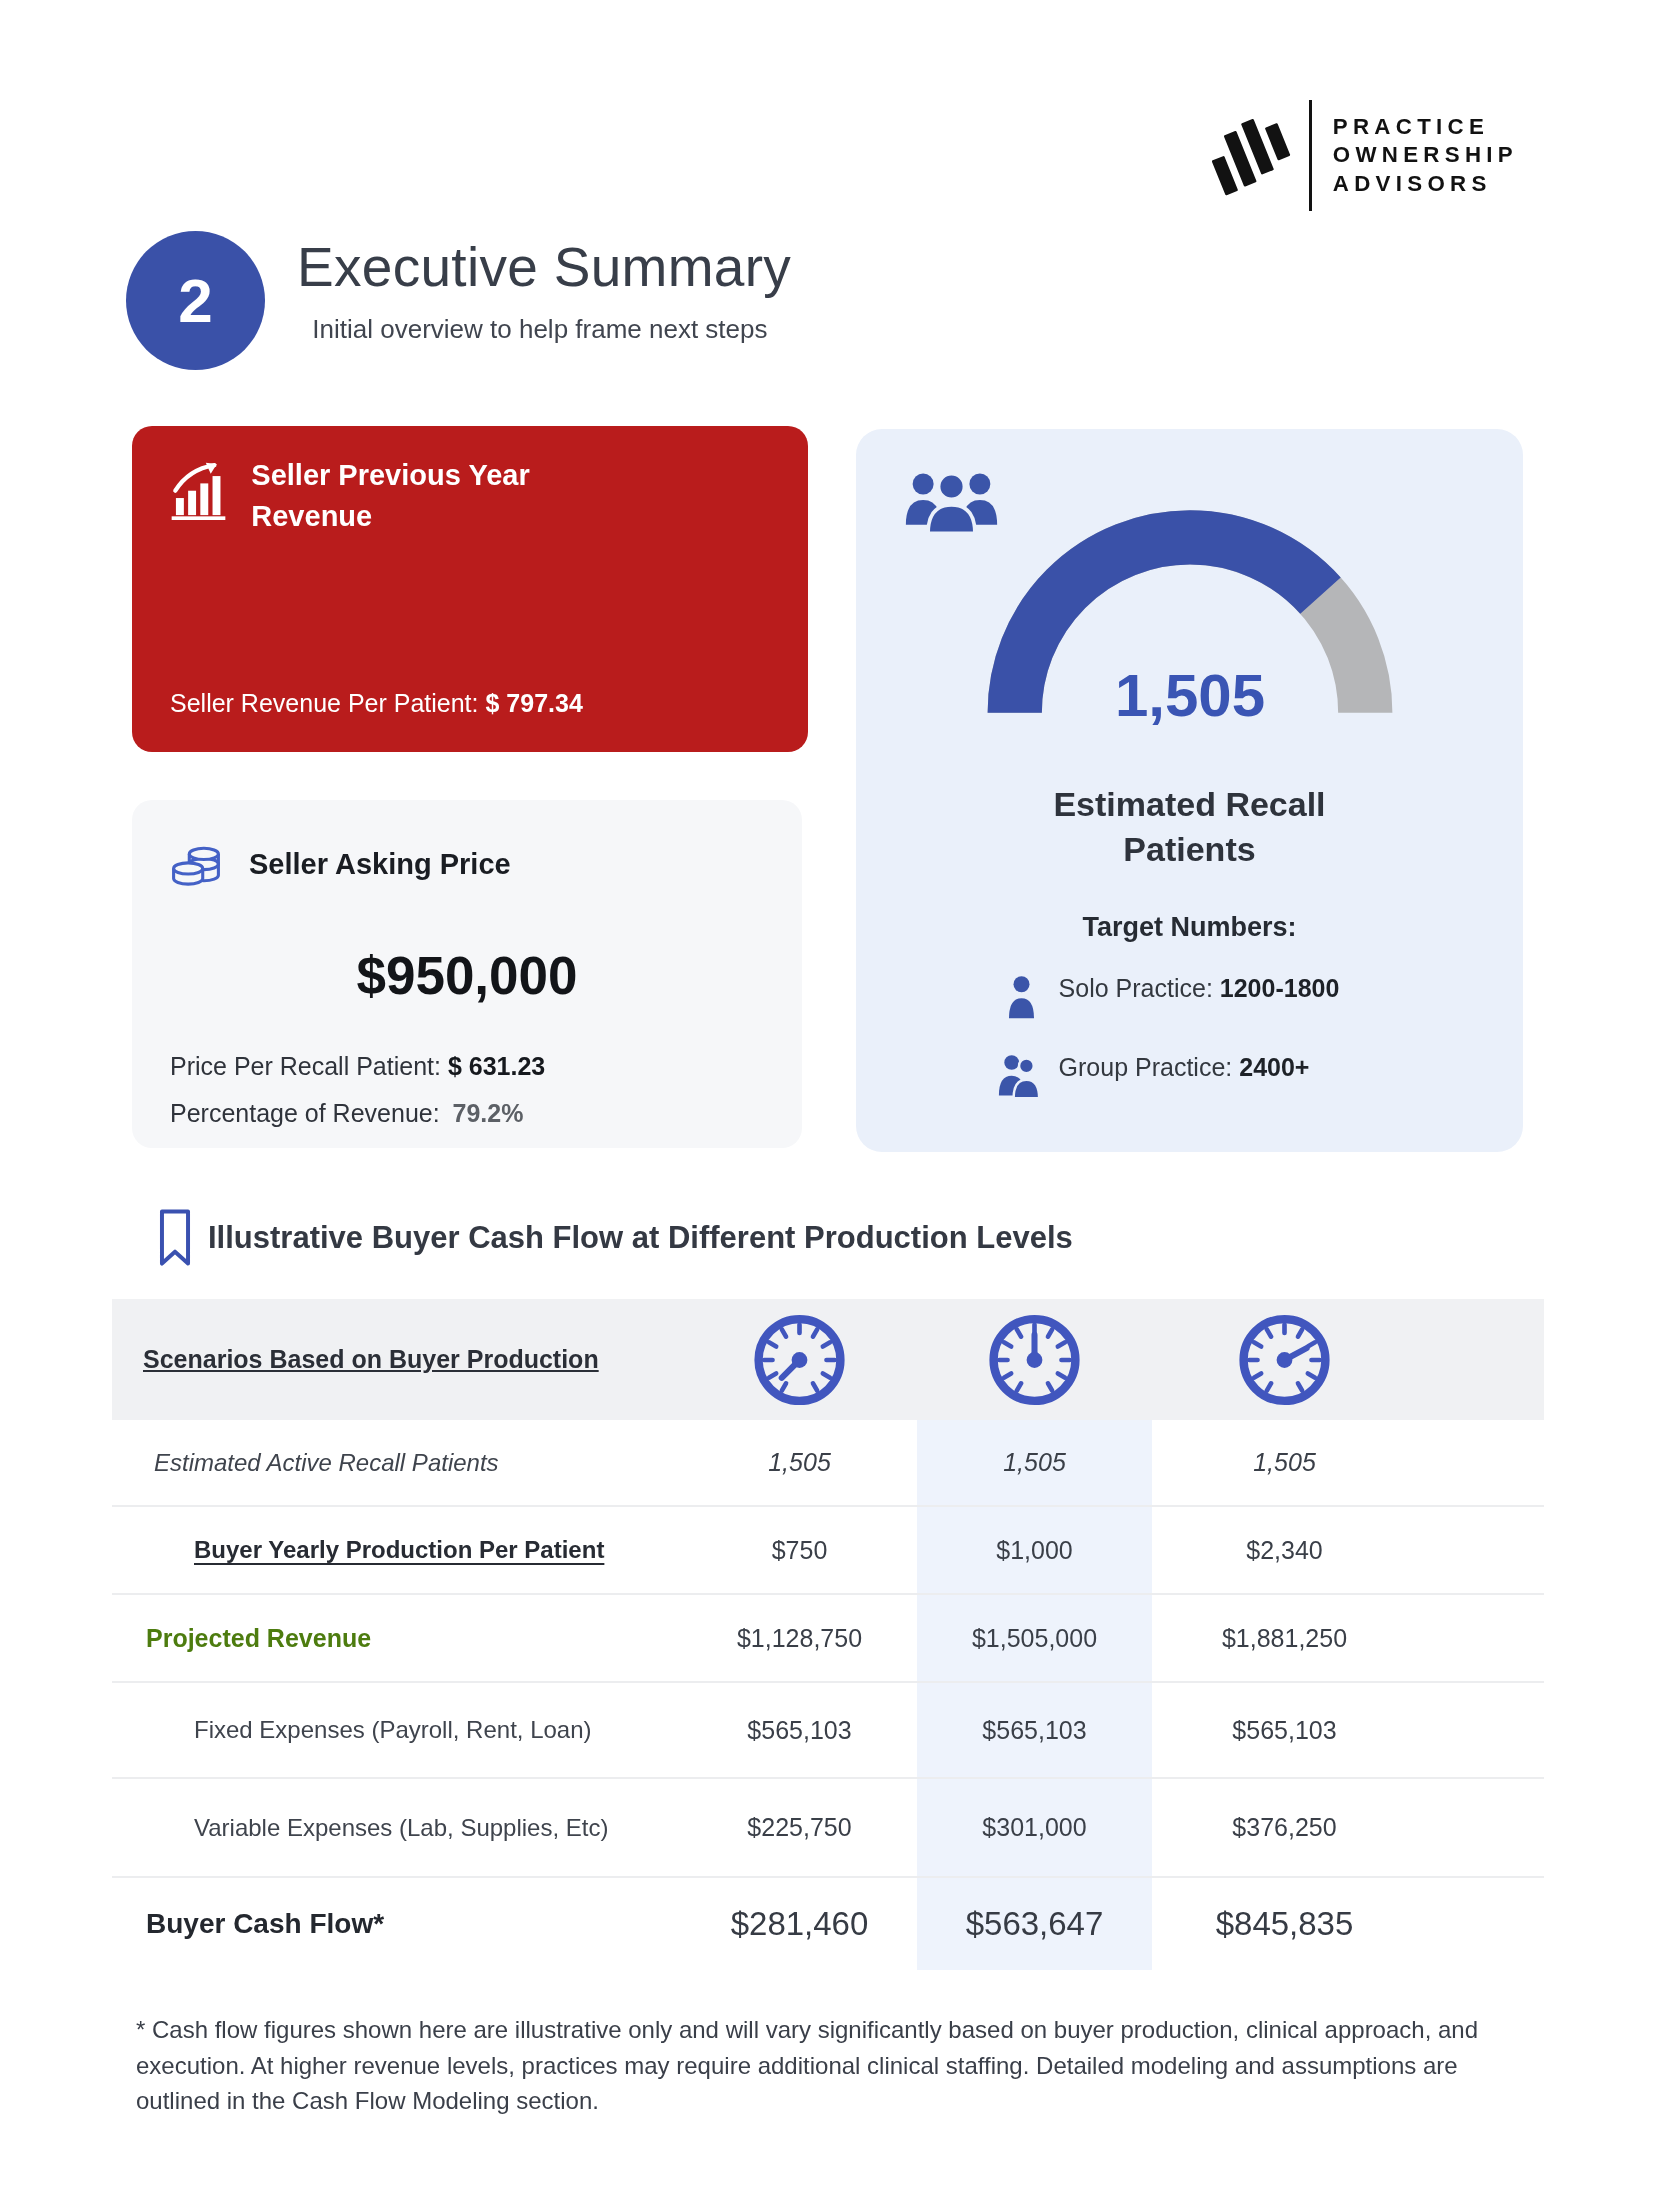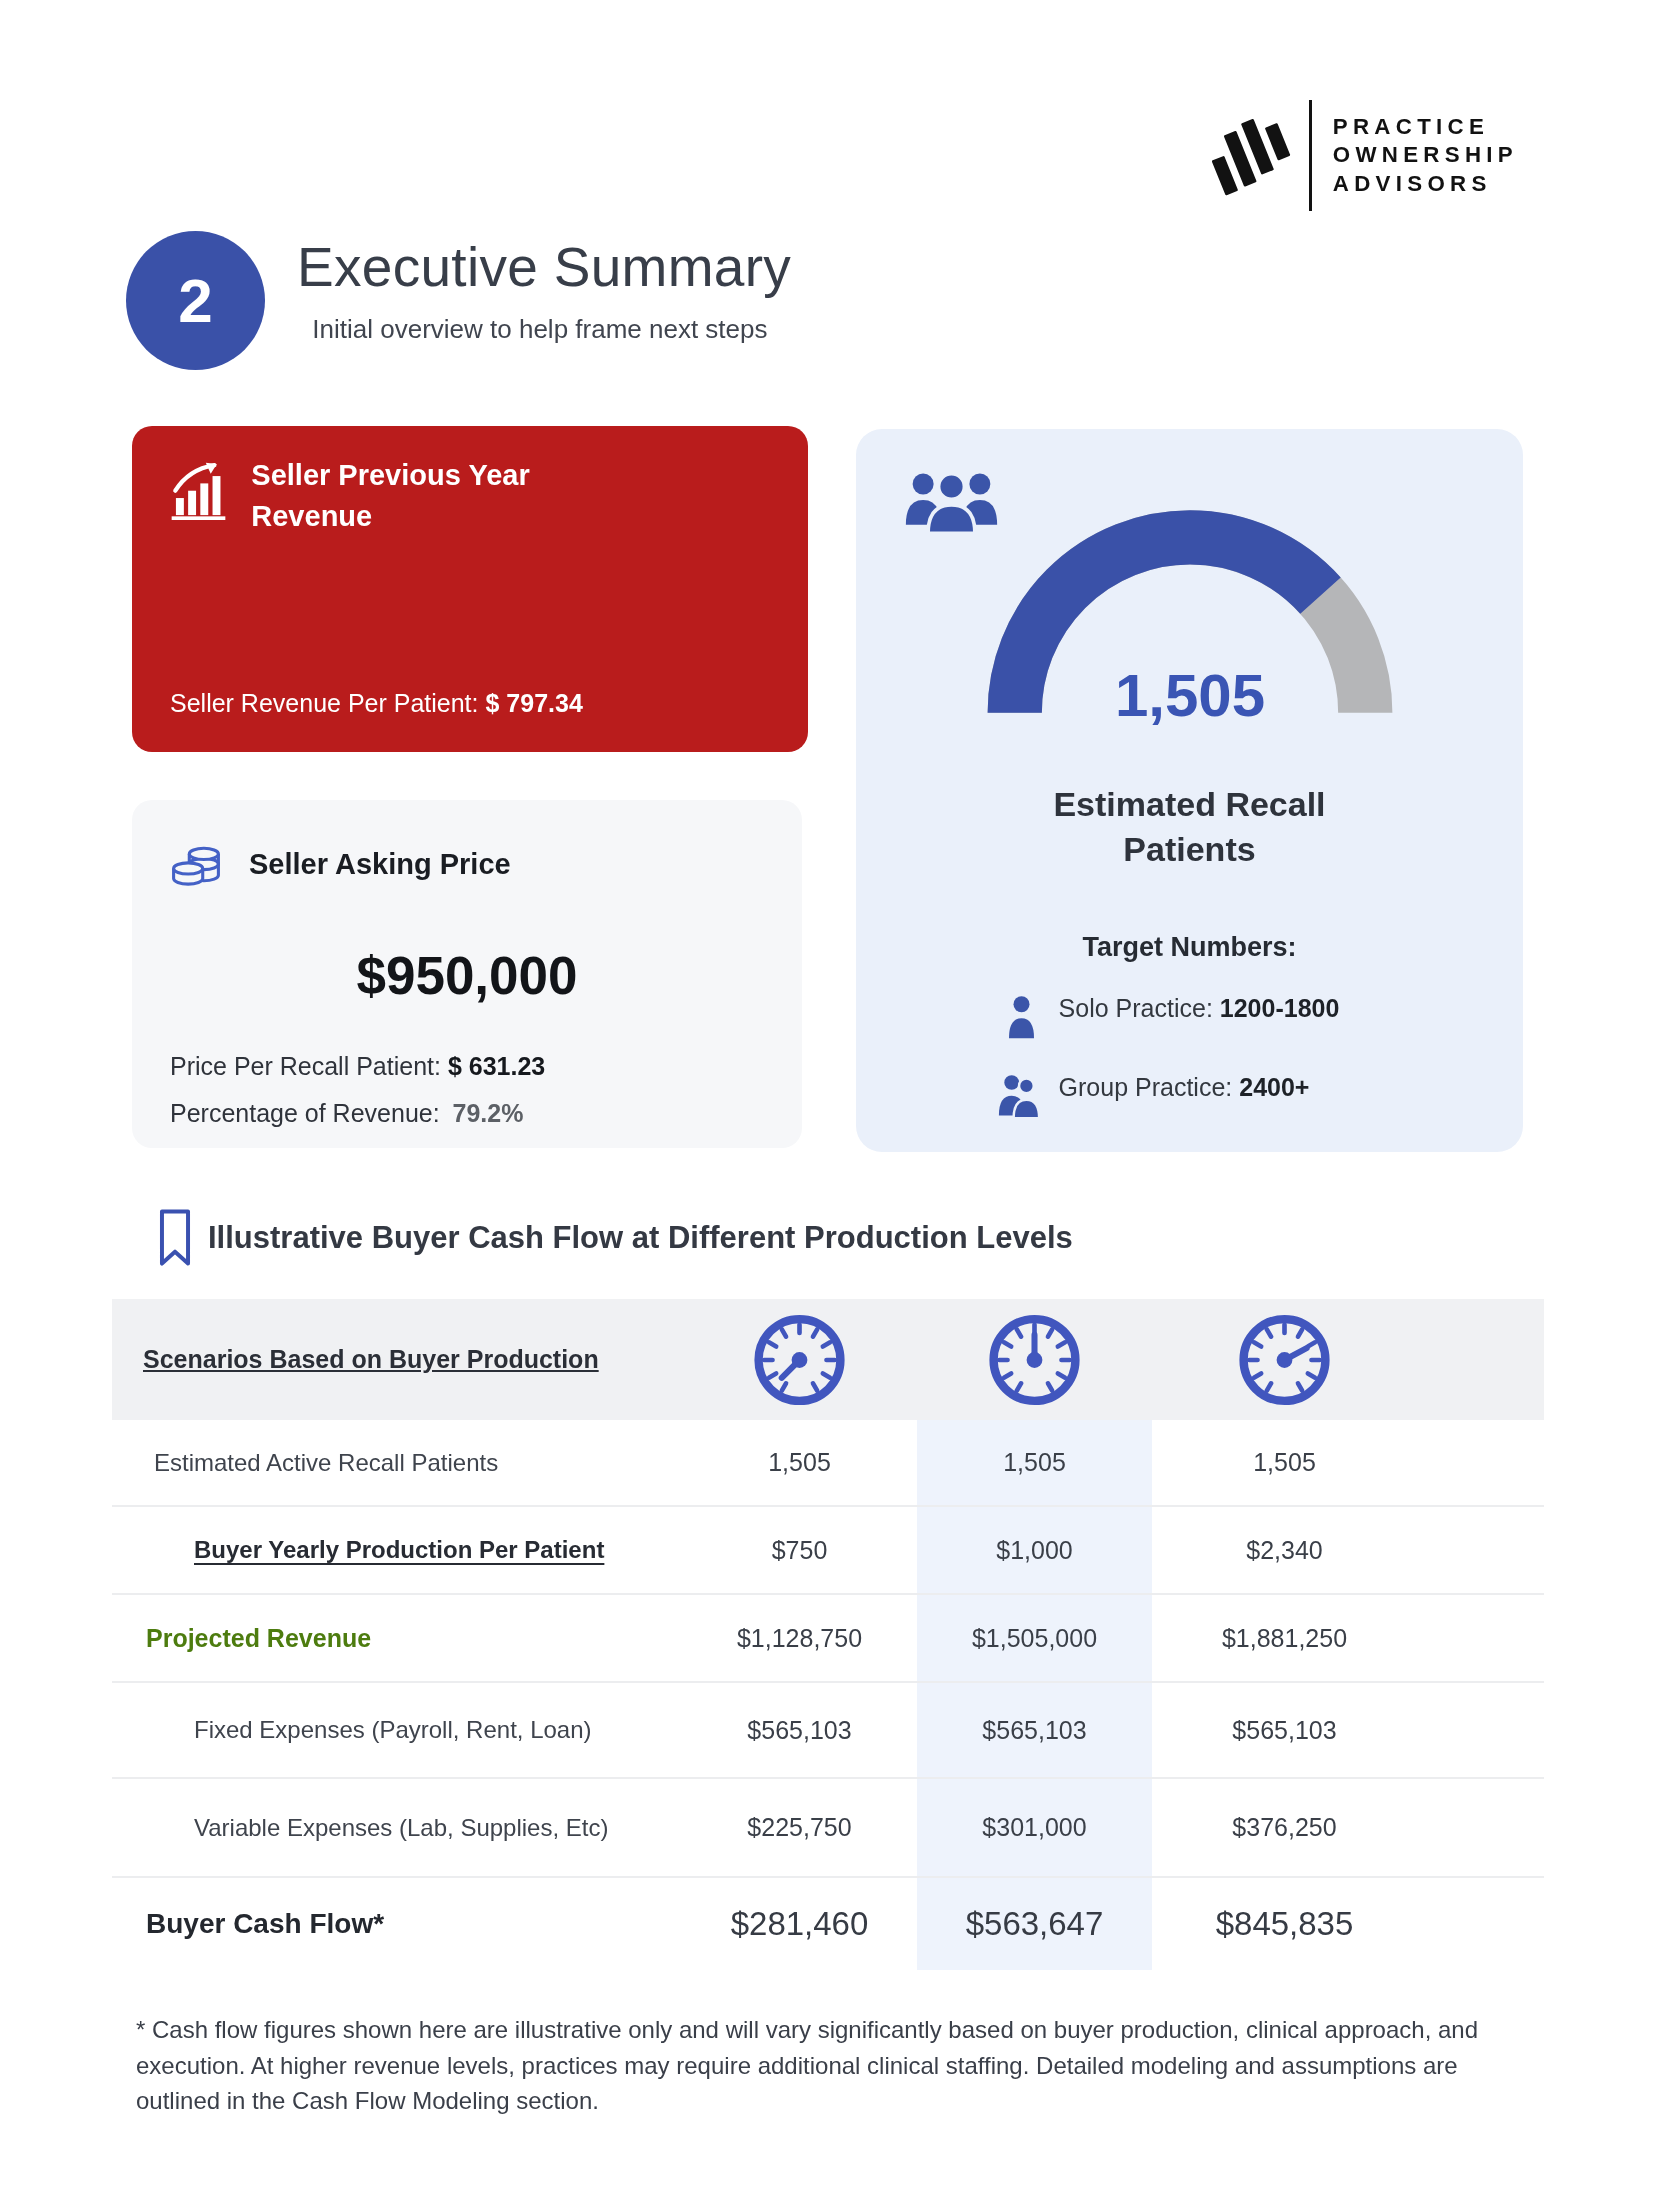--- a/index.html
+++ b/index.html
@@ -48,41 +48,41 @@
   .card-recall { position:absolute; top:429px; left:856px; width:667px; height:723px;
                  background:#EAF0FA; border-radius:26px; }
   .recall-people { position:absolute; top:39px; left:46px; width:99px; height:74px; }
   .gauge-wrap { position:absolute; top:75px; left:125px; width:418px; height:218px; }
   .gauge-wrap svg { display:block; width:418px; height:217px; }
   .gauge-value { position:absolute; left:0; right:0; bottom:-8.2px; text-align:center;
                  font-size:60px; font-weight:700; color:#3A55B4; }
   .recall-title { position:absolute; top:353px; left:0; right:0; text-align:center;
                   font-size:34px; font-weight:700; color:#2E333C; line-height:1.32; }
   .targets { position:absolute; top:483px; left:0; right:0; }
-  .targets-heading { text-align:center; font-size:27px; font-weight:700; color:#262B33;margin-top:20px; }
+  .targets-heading { text-align:center; font-size:27px; font-weight:700; color:#262B33; }
   .target-row { display:flex; padding-left:138px; margin-top:31px; }
   .target-icon-box { width:54px; display:flex; justify-content:center; flex:0 0 auto; }
   .target-text { font-size:25px; color:#33383F; margin-left:10.6px; }
   .target-text b { font-weight:700; color:#1E2228; }
   .icon-solo { width:35px; height:48px; }
   .icon-duo { width:54px; height:47px; }
 
   
   .section-head { position:absolute; top:1207px; left:158px; display:flex; align-items:center; gap:16px; }
   .bookmark { width:34px; height:61px; flex:0 0 auto; }
   .section-title { font-size:31px; font-weight:700; color:#343943; }
 
   
   .cash-table { position:absolute; top:1299px; left:112px; width:1432px; }
   .t-row { display:grid; grid-template-columns:570px 235px 235px 265px; align-items:center; }
   .t-header { height:121px; background:#F0F1F3; }
   .t-header .t-label { font-size:25px; font-weight:700; color:#2B2F37; padding-left:31px;text-decoration:underline; }
   .gauge-icon { width:93px; height:108px; display:block; margin:0 auto; }
   .t-body-row { background:#ffffff; border-top:2.9px solid #ECEDEF; }
-  .t-body-row.first { border-top:none; }
+  .t-body-row.first { border-top:none;font-style:italic; }
   .r1 { height:85px; } .r2 { height:88px; } .r3 { height:88px; }
   .r4 { height:96px; } .r5 { height:99px; } .r6 { height:94px; }
   .t-label { font-size:24px; color:#3F444D; padding-left:34px; }
   .ind-1 .t-label { padding-left:42px; }
   .ind-2 .t-label { padding-left:82px; }
   .lbl-bold .t-label { font-weight:700; color:#4d7c0f; font-size:25px; }
   .lbl-underline .t-label { font-weight:700; color:#272B33;
         text-decoration:underline; text-decoration-thickness:2.1px; text-underline-offset:5.3px; }
   .lbl-total .t-label { font-weight:700; color:#24282F; font-size:28px; }
   .t-val { font-size:25px; color:#3A3F48; text-align:center; align-self:stretch;

